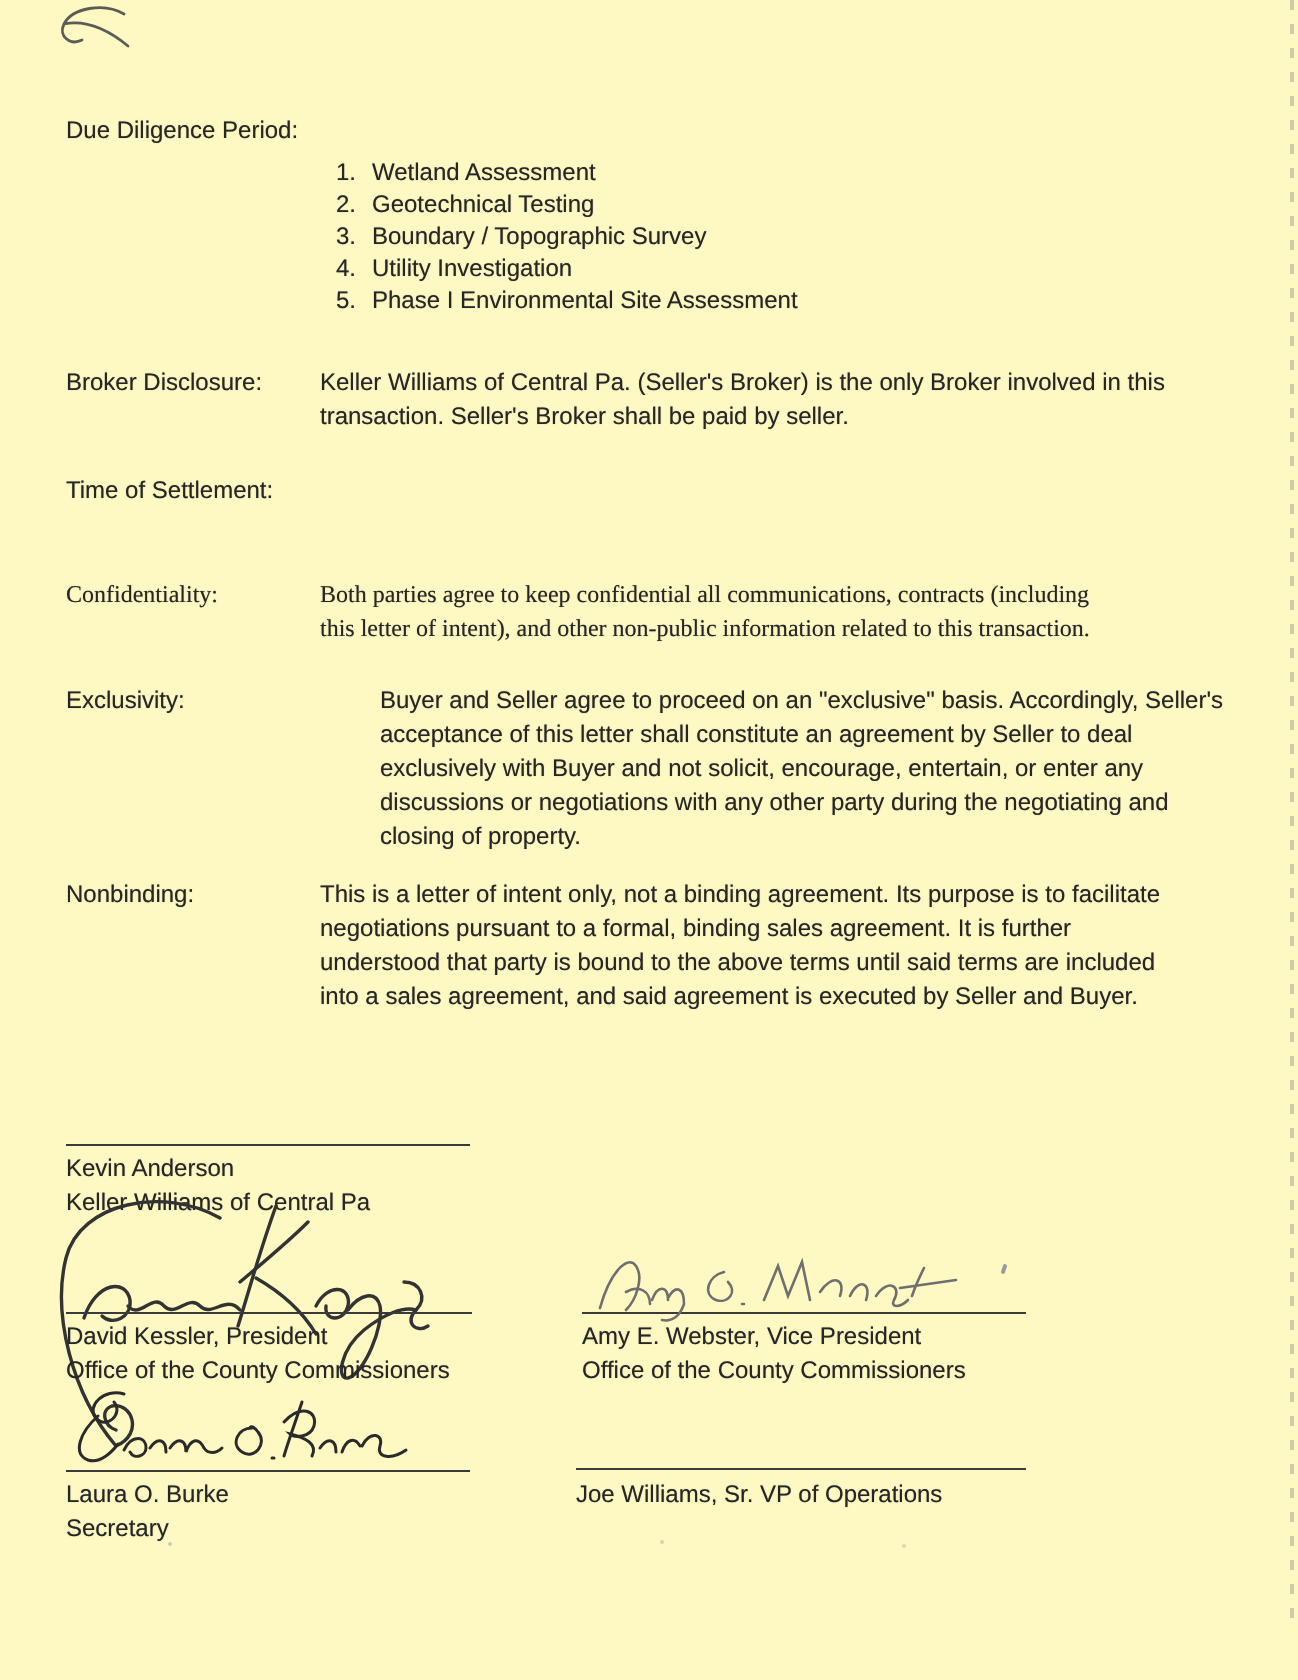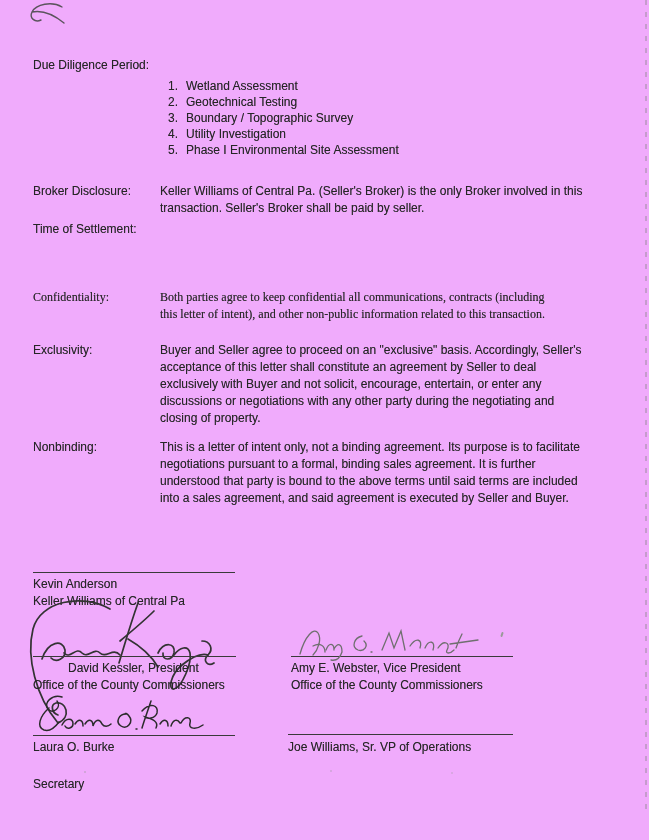--- a/index.html
+++ b/index.html
@@ -1,20 +1,20 @@
 <!DOCTYPE html>
 <html><head>
 <meta charset="utf-8">
 <style>
   html,body{margin:0;padding:0;background:#e8e8e8;}
   .page{
     position:relative;
     width:649px;height:840px;
     margin:0 auto;
-    background:#f0abfc;
+    background:#fef9c3;
     overflow:hidden;
     font-family:"Liberation Sans","DejaVu Sans",sans-serif;
     color:#262626;
     font-size:12px;
     line-height:17px;
     text-shadow:0 0 0.5px rgba(40,40,40,0.45);
   }
   .abs{position:absolute;}
   .sec{display:flex;left:33px;width:600px;}
   .sec .label{width:127px;flex:0 0 127px;}
@@ -70,31 +70,31 @@
       <span>Phase I Environmental Site Assessment</span>
     </div>
   </div>
 
   <div class="abs sec" style="top:183px;">
     <div class="label">Broker Disclosure:</div>
     <div class="body">Keller Williams of Central Pa. (Seller's Broker) is the only Broker involved in this
 transaction. Seller's Broker shall be paid by seller.</div>
   </div>
 
-  <div class="abs sec" style="top:221px;gap:14px;">
+  <div class="abs sec" style="top:237px;gap:14px;">
     <div class="label">Time of Settlement:</div>
   </div>
 
   <div class="abs sec" style="top:289px;font-family:Liberation Serif, serif;">
     <div class="label">Confidentiality:</div>
     <div class="body">Both parties agree to keep confidential all communications, contracts (including
 this letter of intent), and other non-public information related to this transaction.</div>
   </div>
 
-  <div class="abs sec" style="top:342px;">
+  <div class="abs sec" style="top:342px;gap:30px;">
     <div class="label">Exclusivity:</div>
     <div class="body">Buyer and Seller agree to proceed on an "exclusive" basis. Accordingly, Seller's
 acceptance of this letter shall constitute an agreement by Seller to deal
 exclusively with Buyer and not solicit, encourage, entertain, or enter any
 discussions or negotiations with any other party during the negotiating and
 closing of property.</div>
   </div>
 
   <div class="abs sec" style="top:439px;">
     <div class="label">Nonbinding:</div>
@@ -130,40 +130,40 @@
       <path d="M8,34 C13,16 22,7 26,13 C30,19 26,30 21,35 M21,26 C28,22 33,26 33,32"></path>
       <path d="M34,30 C37,22 42,23 42,30 M42,29 C46,22 50,24 50,32 C48,38 44,41 39,40"></path>
       <path d="M70,16 C62,18 59,27 66,30 C72,32 77,26 72,21 M79,32 L80,32"></path>
       <path d="M90,30 L97,13 L102,28 L109,11 L113,30"></path>
       <path d="M118,26 C124,17 131,19 128,28 M133,28 C137,19 144,21 141,30"></path>
       <path d="M146,28 C152,19 159,23 155,30 C153,34 158,34 162,30"></path>
       <path d="M164,28 C166,22 168,18 170,14 M158,24 L186,20"></path>
     </g>
   </svg>
 
-  <div class="abs sig-name" style="left:33px;top:660px;margin-left:35px;">David Kessler, President</div>
+  <div class="abs sig-name" style="left:33px;top:660px;">David Kessler, President</div>
   <div class="abs sig-name" style="left:33px;top:677px;">Office of the County Commissioners</div>
   <div class="abs sig-name" style="left:291px;top:660px;">Amy E. Webster, Vice President</div>
   <div class="abs sig-name" style="left:291px;top:677px;">Office of the County Commissioners</div>
 
   <svg class="abs" style="left:30px;top:692px;" width="180" height="46" viewBox="0 0 180 46">
     <g fill="none" stroke="#2b2b2b" stroke-width="1.5" stroke-linecap="round">
       <path d="M32,5 C22,2 13,11 18,17 C23,23 32,15 27,9 M19,16 C10,24 6,35 14,38 C20,40 26,34 29,30"></path>
       <path d="M32,33 C36,25 43,26 43,32 C43,36 37,38 35,34 M45,32 C49,26 53,28 53,34 M55,32 C59,26 63,28 63,34 C65,28 69,26 72,32 C74,35 78,35 81,32"></path>
       <path d="M96,22 C89,22 85,30 91,34 C97,38 104,30 99,24 C97,21 95,21 95,22 M106,37 L107,37"></path>
       <path d="M121,9 C117,21 114,29 112,36 M112,19 C120,10 129,13 127,21 C125,27 117,27 115,25 C123,27 129,30 126,36"></path>
       <path d="M130,32 C134,26 138,28 138,34 M141,34 C143,28 147,26 150,31 M151,31 C155,23 162,25 160,31 C158,37 166,38 173,33"></path>
     </g>
   </svg>
 
   <div class="abs sigline" style="left:33px;top:735px;width:202px;"></div>
   <div class="abs sigline" style="left:288px;top:734px;width:225px;"></div>
 
   <div class="abs sig-name" style="left:33px;top:739px;">Laura O. Burke</div>
-  <div class="abs sig-name" style="left:33px;top:776px;">Secretary</div>
+  <div class="abs sig-name" style="left:33px;top:756px;">Secretary</div>
   <div class="abs sig-name" style="left:288px;top:739px;">Joe Williams, Sr. VP of Operations</div>
 
   <div class="abs speck" style="left:501px;top:632px;width:2px;height:5px;transform:rotate(18deg);"></div>
   <div class="abs speck" style="left:84px;top:771px;width:2px;height:2px;opacity:.45;"></div>
   <div class="abs speck" style="left:330px;top:770px;width:2px;height:2px;opacity:.4;"></div>
   <div class="abs speck" style="left:451px;top:772px;width:2px;height:2px;opacity:.35;"></div>
 
 </div>
 
 </body></html>

